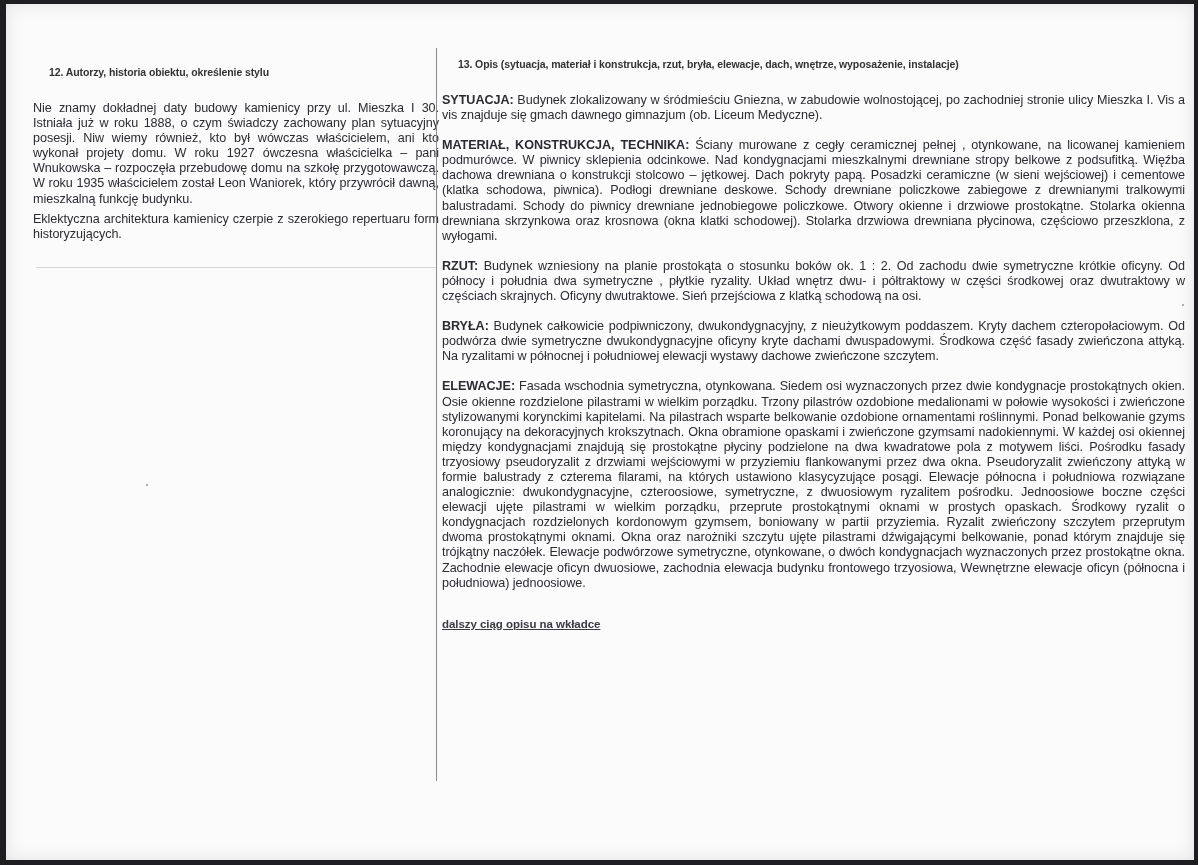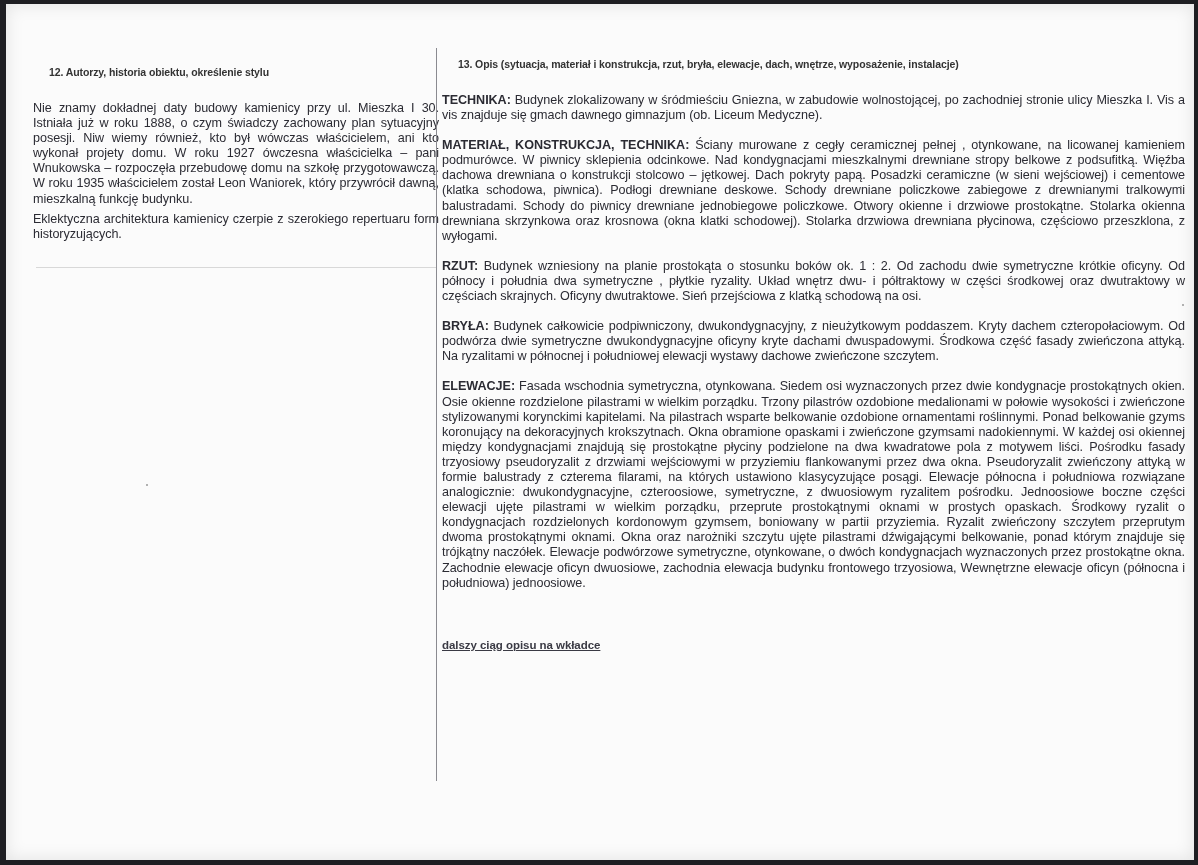--- a/index.html
+++ b/index.html
@@ -73,21 +73,21 @@
       text-align: justify;
       letter-spacing: -0.05px;
     }
     .col-right .para {
       margin: 0 0 15px 0;
     }
     .para .label {
       font-weight: bold;
     }
     .continue-link {
-      margin-top: 32px;
+      margin-top: 11px;
       font-size: 11.5px;
       font-weight: bold;
       text-decoration: underline;
       color: #3a3a44;
       display: inline-block;
     }
     .speck {
       position: absolute;
       width: 2px;
       height: 2px;
@@ -108,21 +108,21 @@
     </div>
   </div>
 
   <div class="left-box-bottom"></div>
   <div class="divider"></div>
 
   <div class="col-right">
     <h2 class="section-heading">13. Opis (sytuacja, materiał i konstrukcja, rzut, bryła, elewacje, dach, wnętrze, wyposażenie, instalacje)</h2>
     <div class="body">
       <div class="para">
-        <span class="label">TECHNIKA:</span><span> Budynek zlokalizowany w śródmieściu Gniezna, w zabudowie wolnostojącej, po zachodniej stronie ulicy Mieszka I. Vis a vis znajduje się gmach dawnego gimnazjum (ob. Liceum Medyczne).</span>
+        <span class="label">SYTUACJA:</span><span> Budynek zlokalizowany w śródmieściu Gniezna, w zabudowie wolnostojącej, po zachodniej stronie ulicy Mieszka I. Vis a vis znajduje się gmach dawnego gimnazjum (ob. Liceum Medyczne).</span>
       </div>
       <div class="para">
         <span class="label">MATERIAŁ, KONSTRUKCJA, TECHNIKA:</span><span> Ściany murowane z cegły ceramicznej pełnej , otynkowane, na licowanej kamieniem podmurówce. W piwnicy sklepienia odcinkowe. Nad kondygnacjami mieszkalnymi drewniane stropy belkowe z podsufitką. Więźba dachowa drewniana o konstrukcji stolcowo – jętkowej. Dach pokryty papą. Posadzki ceramiczne (w sieni wejściowej) i cementowe (klatka schodowa, piwnica). Podłogi drewniane deskowe. Schody drewniane policzkowe zabiegowe z drewnianymi tralkowymi balustradami. Schody do piwnicy drewniane jednobiegowe policzkowe. Otwory okienne i drzwiowe prostokątne. Stolarka okienna drewniana skrzynkowa oraz krosnowa (okna klatki schodowej). Stolarka drzwiowa drewniana płycinowa, częściowo przeszklona, z wyłogami.</span>
       </div>
       <div class="para">
         <span class="label">RZUT:</span><span> Budynek wzniesiony na planie prostokąta o stosunku boków ok. 1 : 2. Od zachodu dwie symetryczne krótkie oficyny. Od północy i południa dwa symetryczne , płytkie ryzality. Układ wnętrz dwu- i półtraktowy w części środkowej oraz dwutraktowy w częściach skrajnych. Oficyny dwutraktowe. Sień przejściowa z klatką schodową na osi.</span>
       </div>
       <div class="para">
         <span class="label">BRYŁA:</span><span> Budynek całkowicie podpiwniczony, dwukondygnacyjny, z nieużytkowym poddaszem. Kryty dachem czteropołaciowym. Od podwórza dwie symetryczne dwukondygnacyjne oficyny kryte dachami dwuspadowymi. Środkowa część fasady zwieńczona attyką. Na ryzalitami w północnej i południowej elewacji wystawy dachowe zwieńczone szczytem.</span>
       </div>

